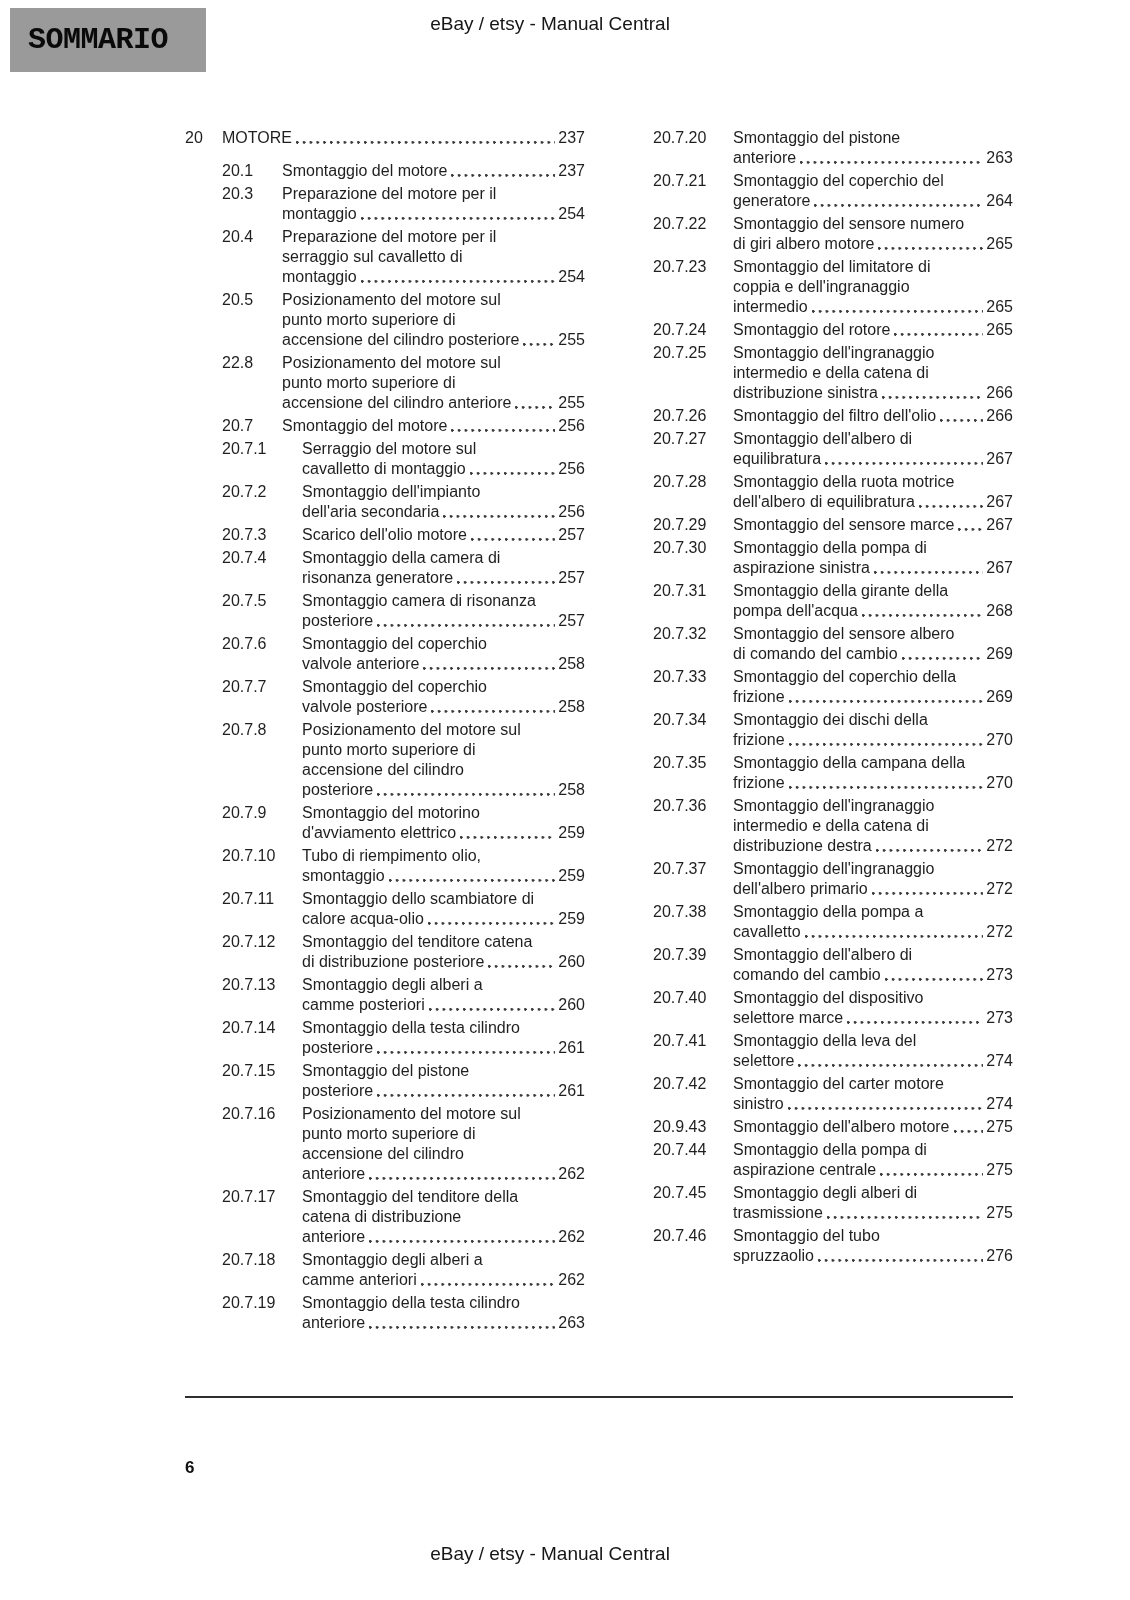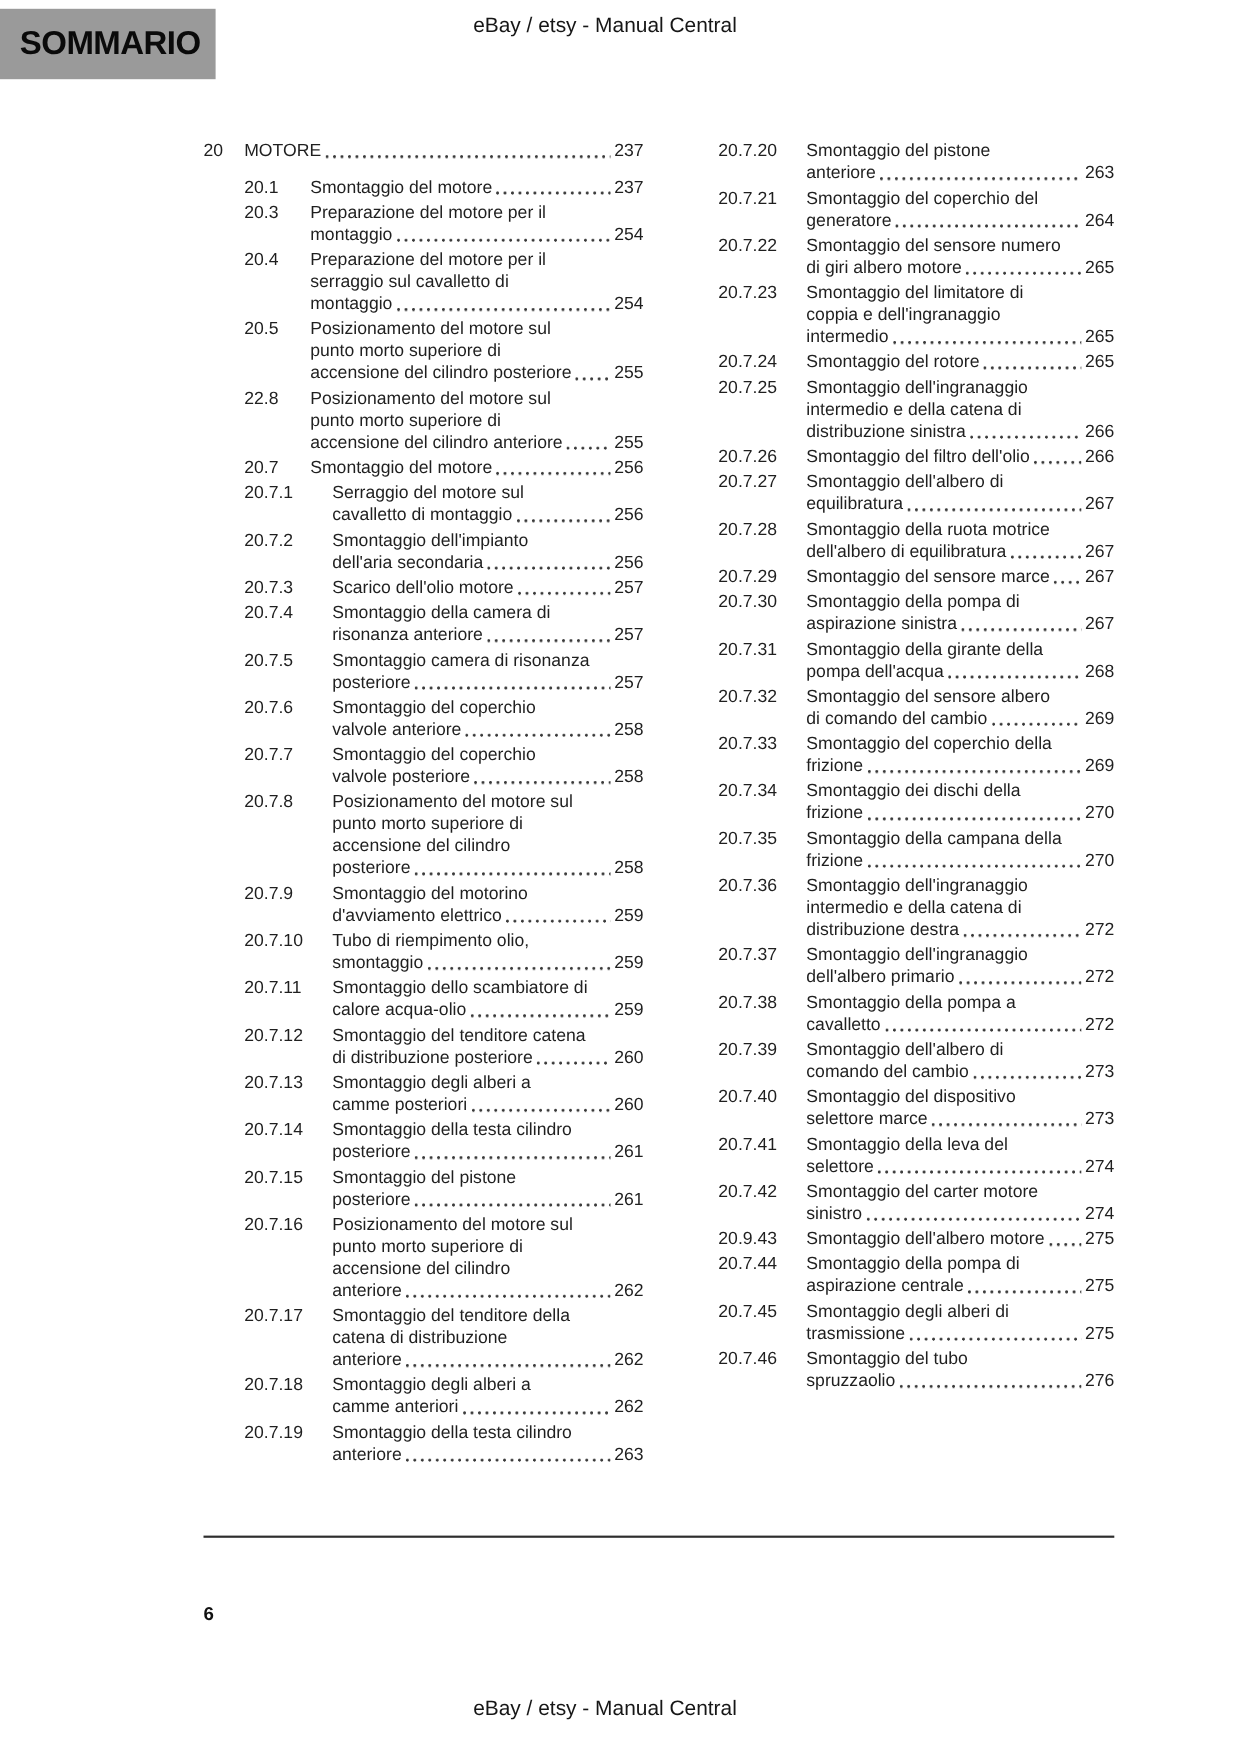--- a/index.html
+++ b/index.html
@@ -8,28 +8,29 @@
     position: relative;
     width: 1130px;
     height: 1600px;
     background: #ffffff;
     font-family: "Liberation Sans", sans-serif;
     color: #1f1f1f;
     overflow: hidden;
   }
   .sommario-box {
     position: absolute;
-    left: 0;
+    left: 10px;
     top: 8px;
     width: 196px;
     height: 64px;
     background: #9a9a9a;
     display: flex;
     align-items: center;
     padding-left: 18px;
+    font-family: Liberation Mono, monospace;
   }
   .sommario-label {
     font-size: 30px;
     font-weight: bold;
     letter-spacing: -0.5px;
     color: #0a0a0a;
     white-space: nowrap;
   }
   .header-title {
     position: absolute;
@@ -224,21 +225,21 @@
               <span class="leader"></span>
               <span class="pg">257</span>
             </div>
           </div>
         </div>
         <div class="entry lvl2">
           <span class="num">20.7.4</span>
           <div class="body">
             <div class="line">Smontaggio della camera di</div>
             <div class="line last">
-              <span class="txt">risonanza anteriore</span>
+              <span class="txt">risonanza generatore</span>
               <span class="leader"></span>
               <span class="pg">257</span>
             </div>
           </div>
         </div>
         <div class="entry lvl2">
           <span class="num">20.7.5</span>
           <div class="body">
             <div class="line">Smontaggio camera di risonanza</div>
             <div class="line last">

